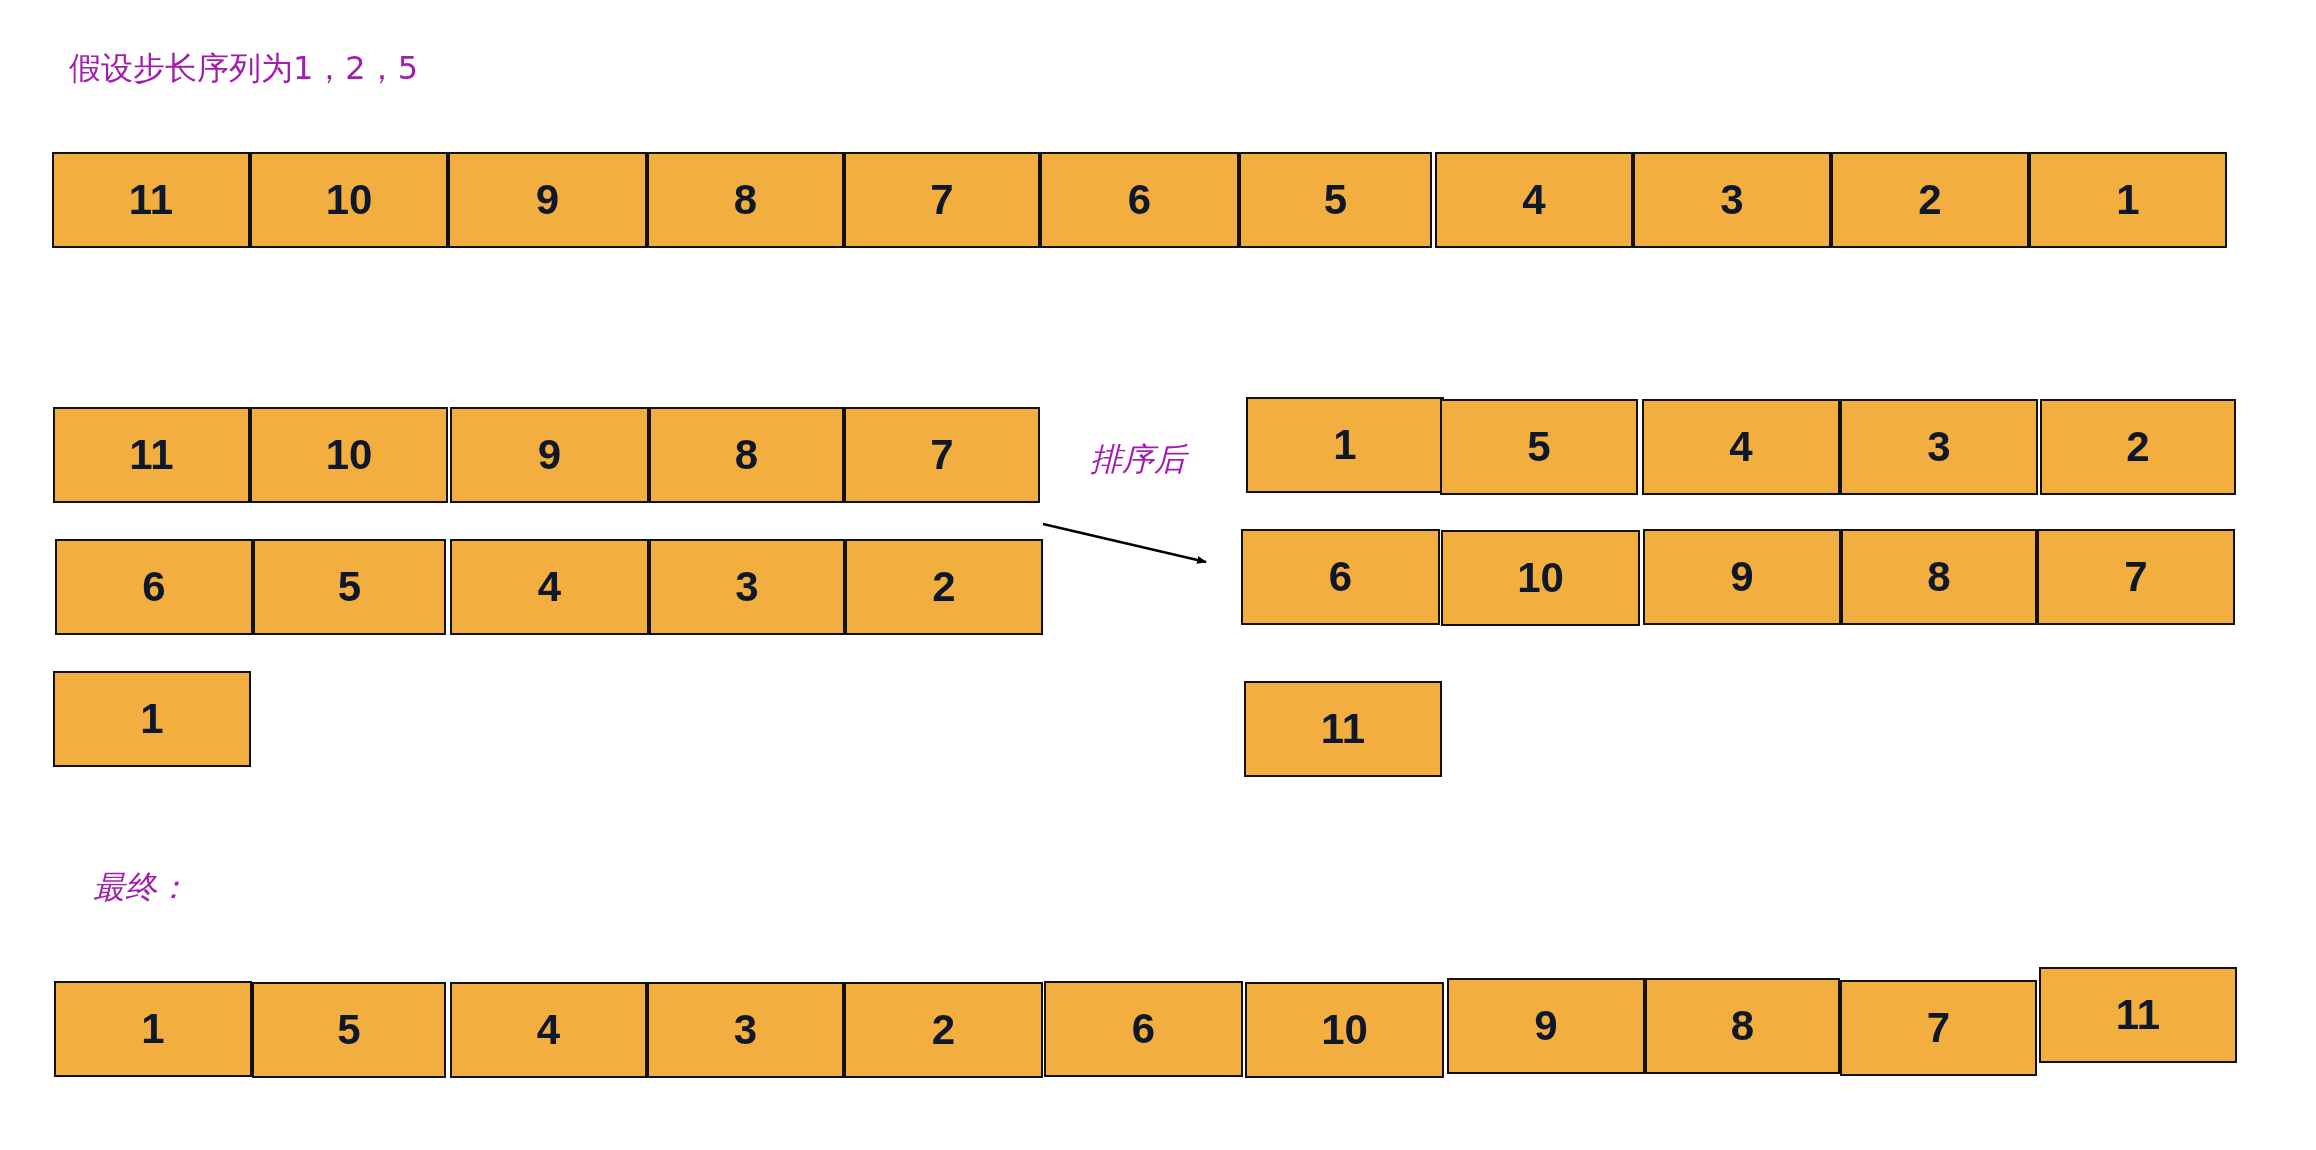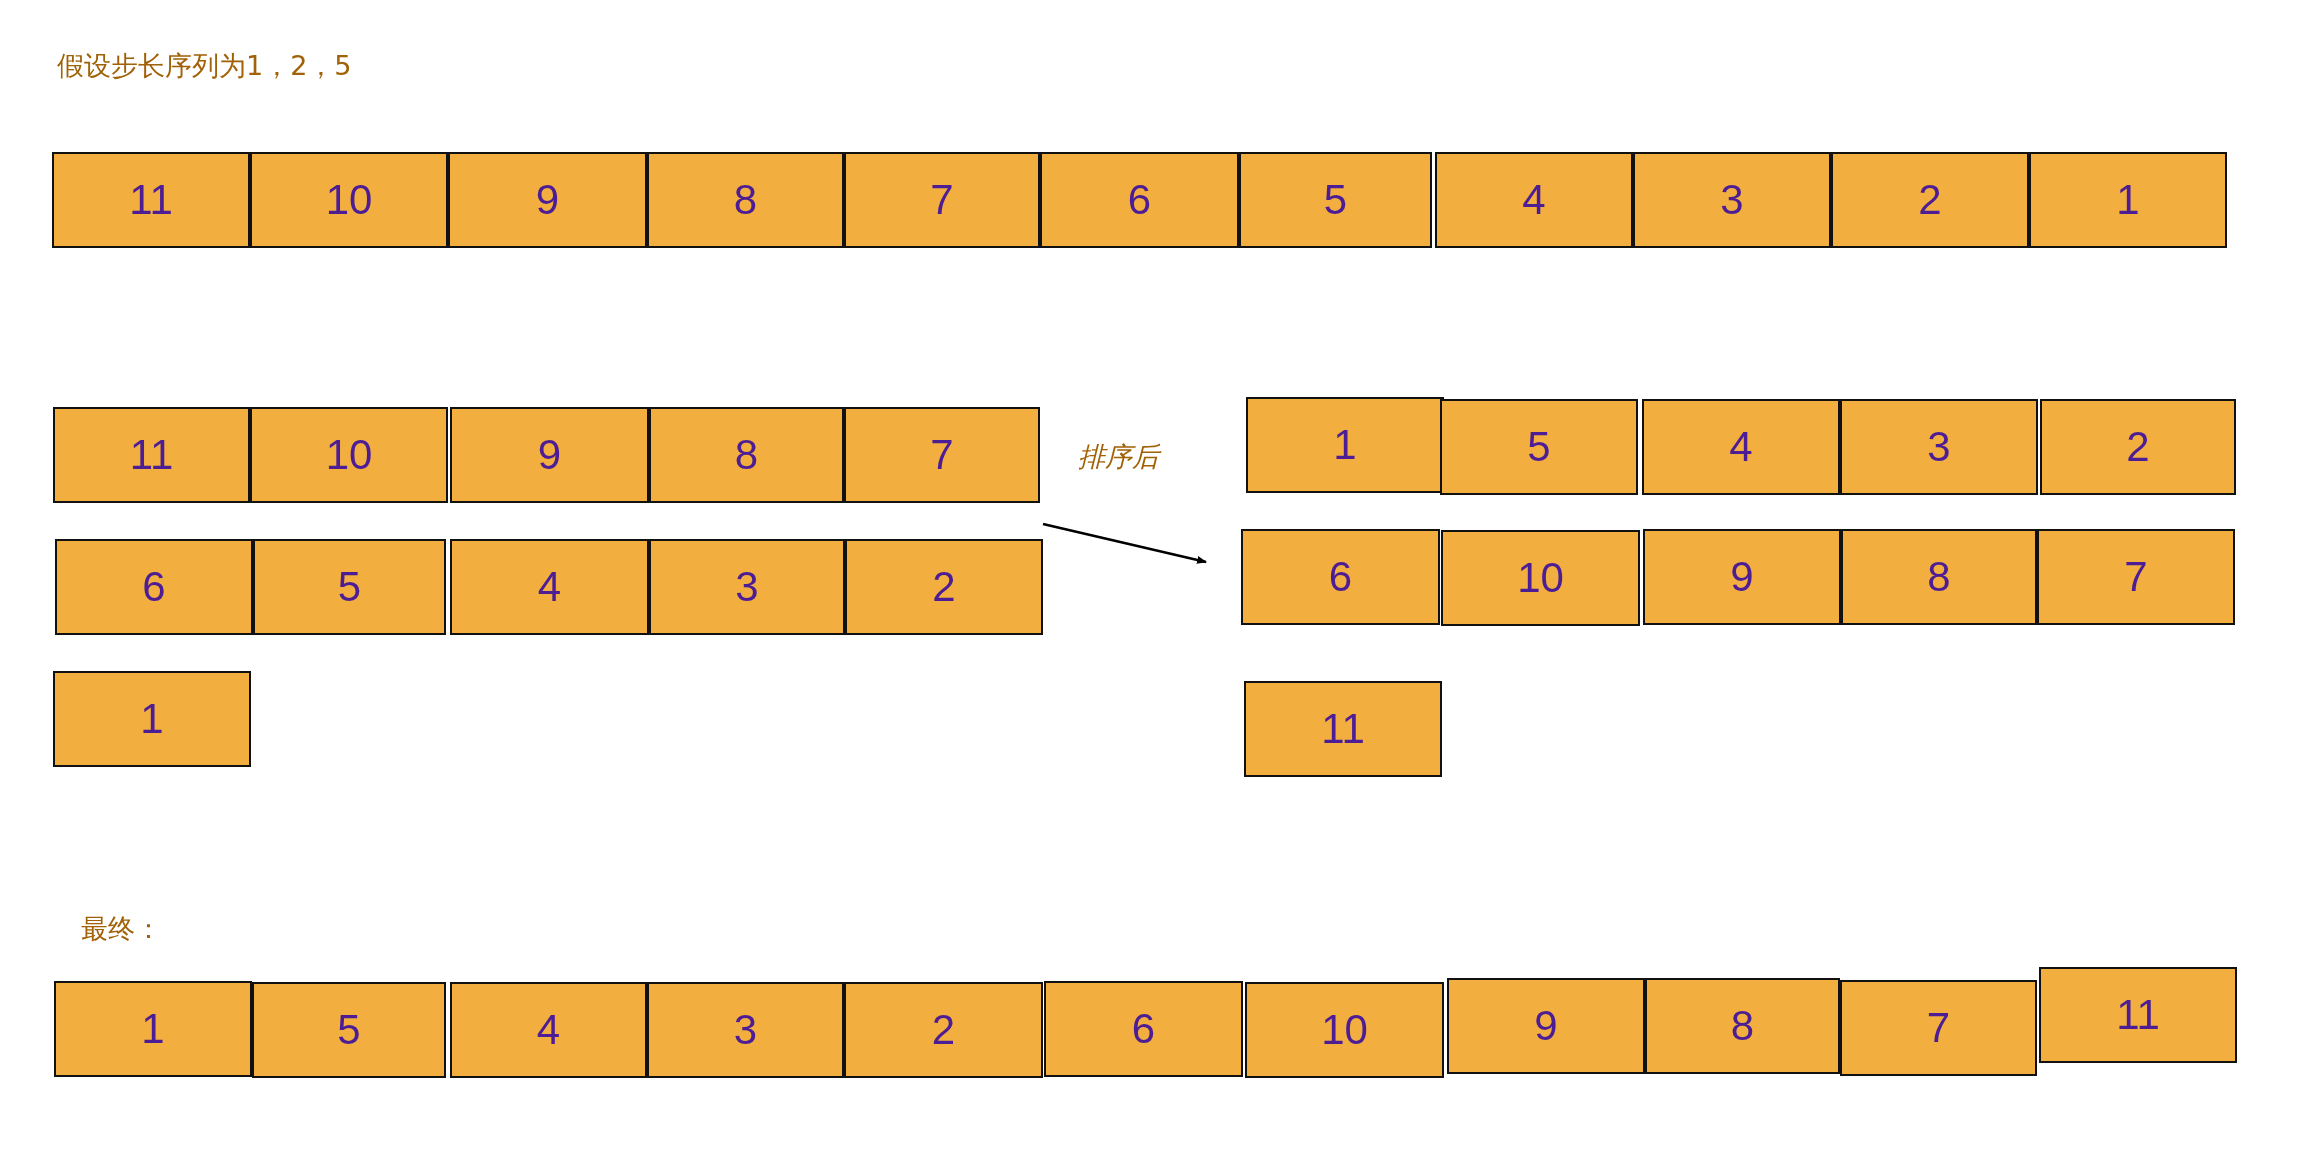--- a/index.html
+++ b/index.html
@@ -1,33 +1,33 @@
 <!DOCTYPE html>
 <html><head>
 <meta charset="utf-8">
 <style>
   html, body { margin: 0; padding: 0; background: #ffffff; }
   body { width: 2316px; height: 1150px; position: relative; overflow: hidden;
          font-family: "Liberation Sans", "DejaVu Sans", sans-serif; }
-  .label { position: absolute; color: #a16207; font-size: 27px; line-height: 1;
-           font-family: "DejaVu Sans", "Liberation Sans", sans-serif; white-space: nowrap; }
+  .label { position: absolute; color: #a21caf; font-size: 32px; line-height: 1;
+           font-family: "DejaVu Sans", "Liberation Sans", sans-serif; white-space: nowrap; margin-left: 12px; }
   .cell { position: absolute; box-sizing: border-box; background: #F2AF3F;
           border: 2px solid #111111; display: flex; align-items: center; justify-content: center; }
-  .cell span { font-family: "Liberation Sans", sans-serif; font-weight: normal;
-               font-size: 42px; color: #4c1d95; line-height: 1; }
+  .cell span { font-family: "Liberation Sans", sans-serif; font-weight: bold;
+               font-size: 42px; color: #0f172a; line-height: 1; }
   .arrow { position: absolute; left: 0; top: 0; width: 2316px; height: 1150px; pointer-events: none; }
 </style>
 </head>
 <body>
 
 <div class="label" style="left:57px; top:52px;">假设步长序列为1，2，5</div>
 
 <div class="label" style="left:1078px; top:443px;font-style:italic;">排序后</div>
 
-<div class="label" style="left:81px; top:915px;">最终：</div>
+<div class="label" style="left:81px; top:871px;font-style:italic;">最终：</div>
 
 <svg class="arrow" xmlns="http://www.w3.org/2000/svg">
   <defs>
     <marker id="ah" markerWidth="10" markerHeight="8" refX="9" refY="4" orient="auto" markerUnits="userSpaceOnUse">
       <path d="M0,0 L10,4 L0,8 Z" fill="#000"></path>
     </marker>
   </defs>
   <line id="arrow-line" x1="1043" y1="524" x2="1206" y2="562" stroke="#000" stroke-width="2.5" marker-end="url(#ah)"></line>
 </svg>
 

